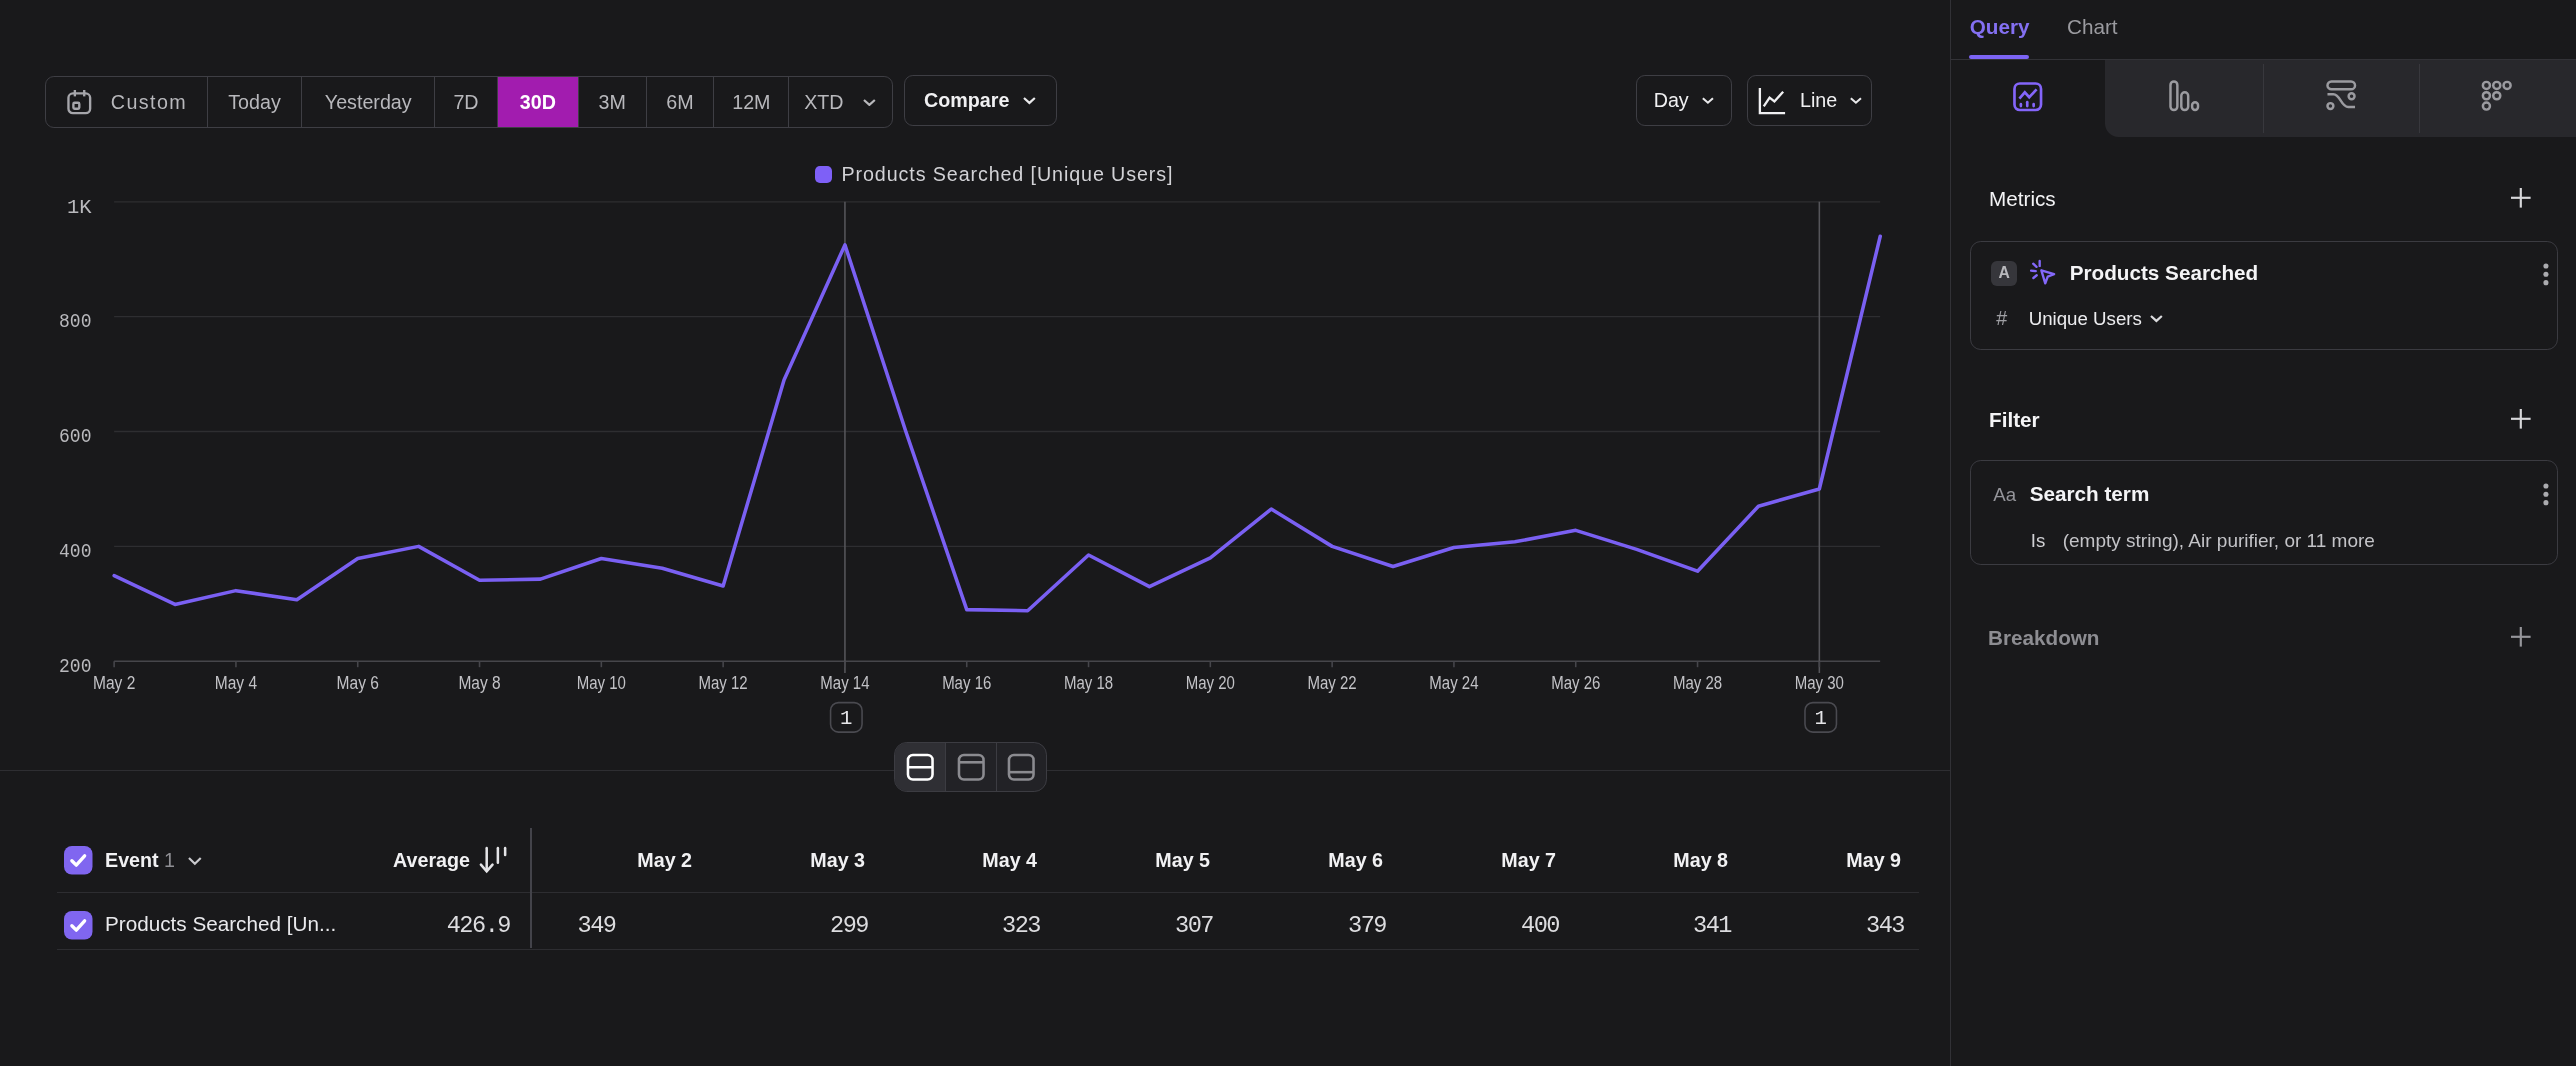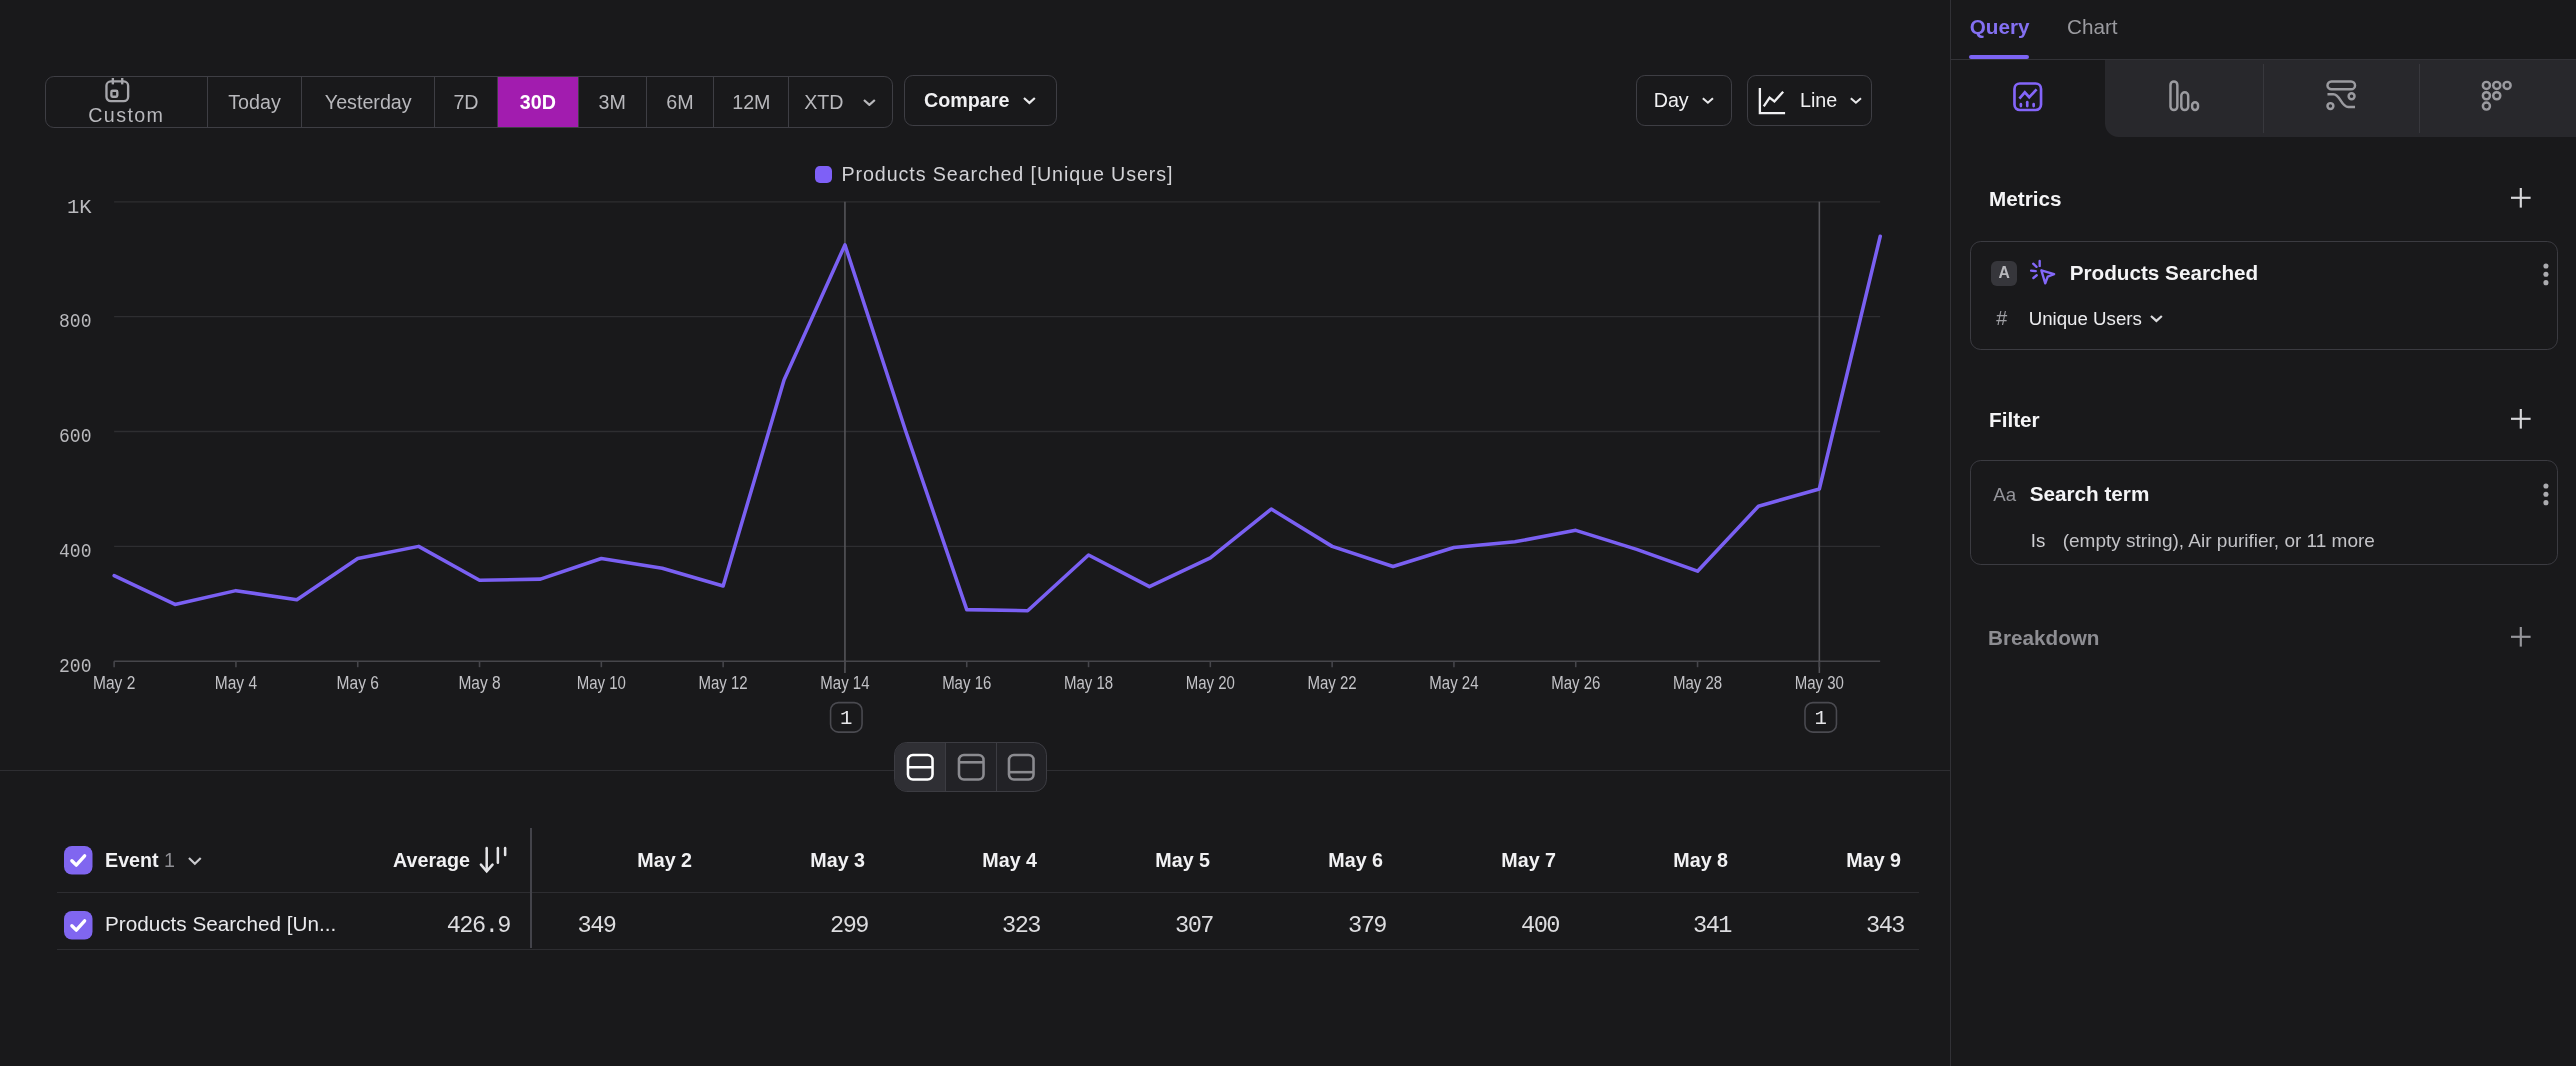--- a/index.html
+++ b/index.html
@@ -9,21 +9,21 @@
 .mono { font-family:"Liberation Mono",monospace; }
 .cell { display:flex; align-items:center; justify-content:center; height:100%; color:#b8b8bc; font-size:19.7px; }
 .sep { border-left:1px solid #3e3e44; }
 .btn { position:absolute; border:1px solid #3e3e44; border-radius:8.9px; display:flex; align-items:center; justify-content:center; color:#e9e9eb; font-size:19.7px; }
 svg { display:block; }
 </style>
 </head>
 <body>
 
 <div class="abs" style="left:45px; top:76px; width:848px; height:52px; border:1px solid #3e3e44; border-radius:8.9px; display:flex;">
-  <div class="cell" style="width:161px;flex-direction:column;">
+  <div class="cell" style="width:161px;">
     <svg width="26.6" height="26.6" viewBox="0 0 27 27" fill="none" stroke="#a6a6ab" stroke-width="2.4" style="margin-right:18.7px;">
       <rect x="2.5" y="4.5" width="22" height="20" rx="4.5"></rect>
       <line x1="9" y1="1" x2="9" y2="7.5"></line>
       <line x1="18.5" y1="1" x2="18.5" y2="7.5"></line>
       <rect x="7.5" y="14" width="6" height="6" rx="1.2"></rect>
     </svg>
     <span style="letter-spacing:1.4px;">Custom</span>
   </div>
   <div class="cell sep" style="width:95px;">Today</div>
   <div class="cell sep" style="width:133px;">Yesterday</div>
@@ -242,21 +242,21 @@
 
   <svg class="abs" style="left:530px; top:80px;" width="31.5" height="31.5" viewBox="0 0 32 32" fill="none" stroke="#9b9ba0" stroke-width="2.5">
     <circle cx="5.5" cy="5.5" r="3.6"></circle>
       <circle cx="16" cy="5.5" r="3.6"></circle>
       <circle cx="26.5" cy="5.5" r="3.6"></circle>
     <circle cx="5.5" cy="16" r="3.6"></circle>
       <circle cx="16" cy="16" r="3.6"></circle>
     <circle cx="5.5" cy="26.5" r="3.6"></circle>
   </svg>
 
-  <div class="abs" style="left:38px; top:187px; font-size:20.7px; font-weight:bold; color:#f4f4f6;">Metrics</div>
+  <div class="abs" style="left:38px; top:187px; font-size:20.7px; font-weight:normal; color:#f4f4f6;">Metrics</div>
   <svg class="abs" style="left:559px; top:187px;" width="21.6" height="21.6" viewBox="0 0 22 22" stroke="#d7d7da" stroke-width="2.2">
       <line x1="11" y1="1" x2="11" y2="21"></line>
       <line x1="1" y1="11" x2="21" y2="11"></line>
     </svg>
 
   <div class="abs" style="left:18.7px; top:241px; width:588px; height:109px; border:1px solid #3b3b41; border-radius:10.8px;">
     <div class="abs" style="left:20.7px; top:18.7px; width:25.6px; height:25.6px; background:#36363b; border-radius:5.9px; color:#b9b9bd; font-size:15.7px; font-weight:bold; display:flex; align-items:center; justify-content:center;">A</div>
     <svg class="abs" style="left:59px; top:16.7px;" width="27.6" height="28.5" viewBox="0 0 28 29" fill="none" stroke="#8468fa" stroke-width="2.4" stroke-linecap="round">
       <path d="M11.5 11.5 L24.5 15.5 L18 18 L15.5 24.8 Z" stroke-linejoin="round"></path>
       <line x1="9.8" y1="2" x2="9.8" y2="7"></line>

